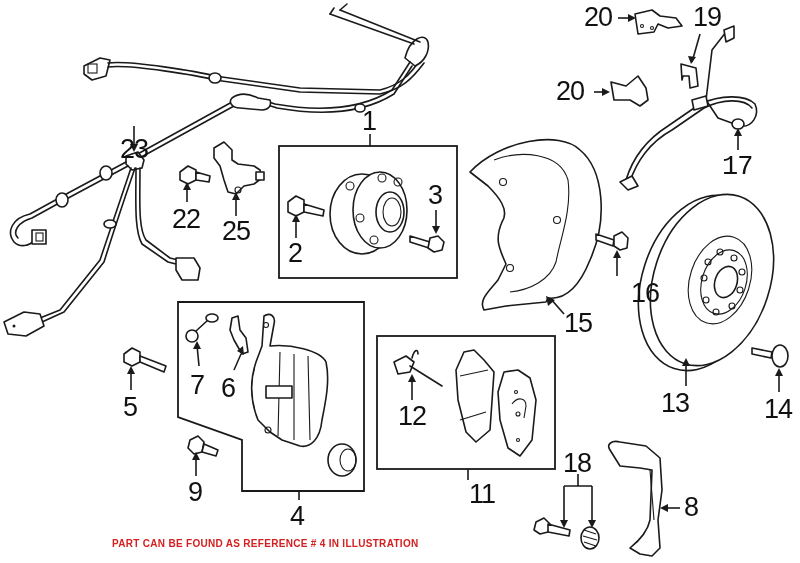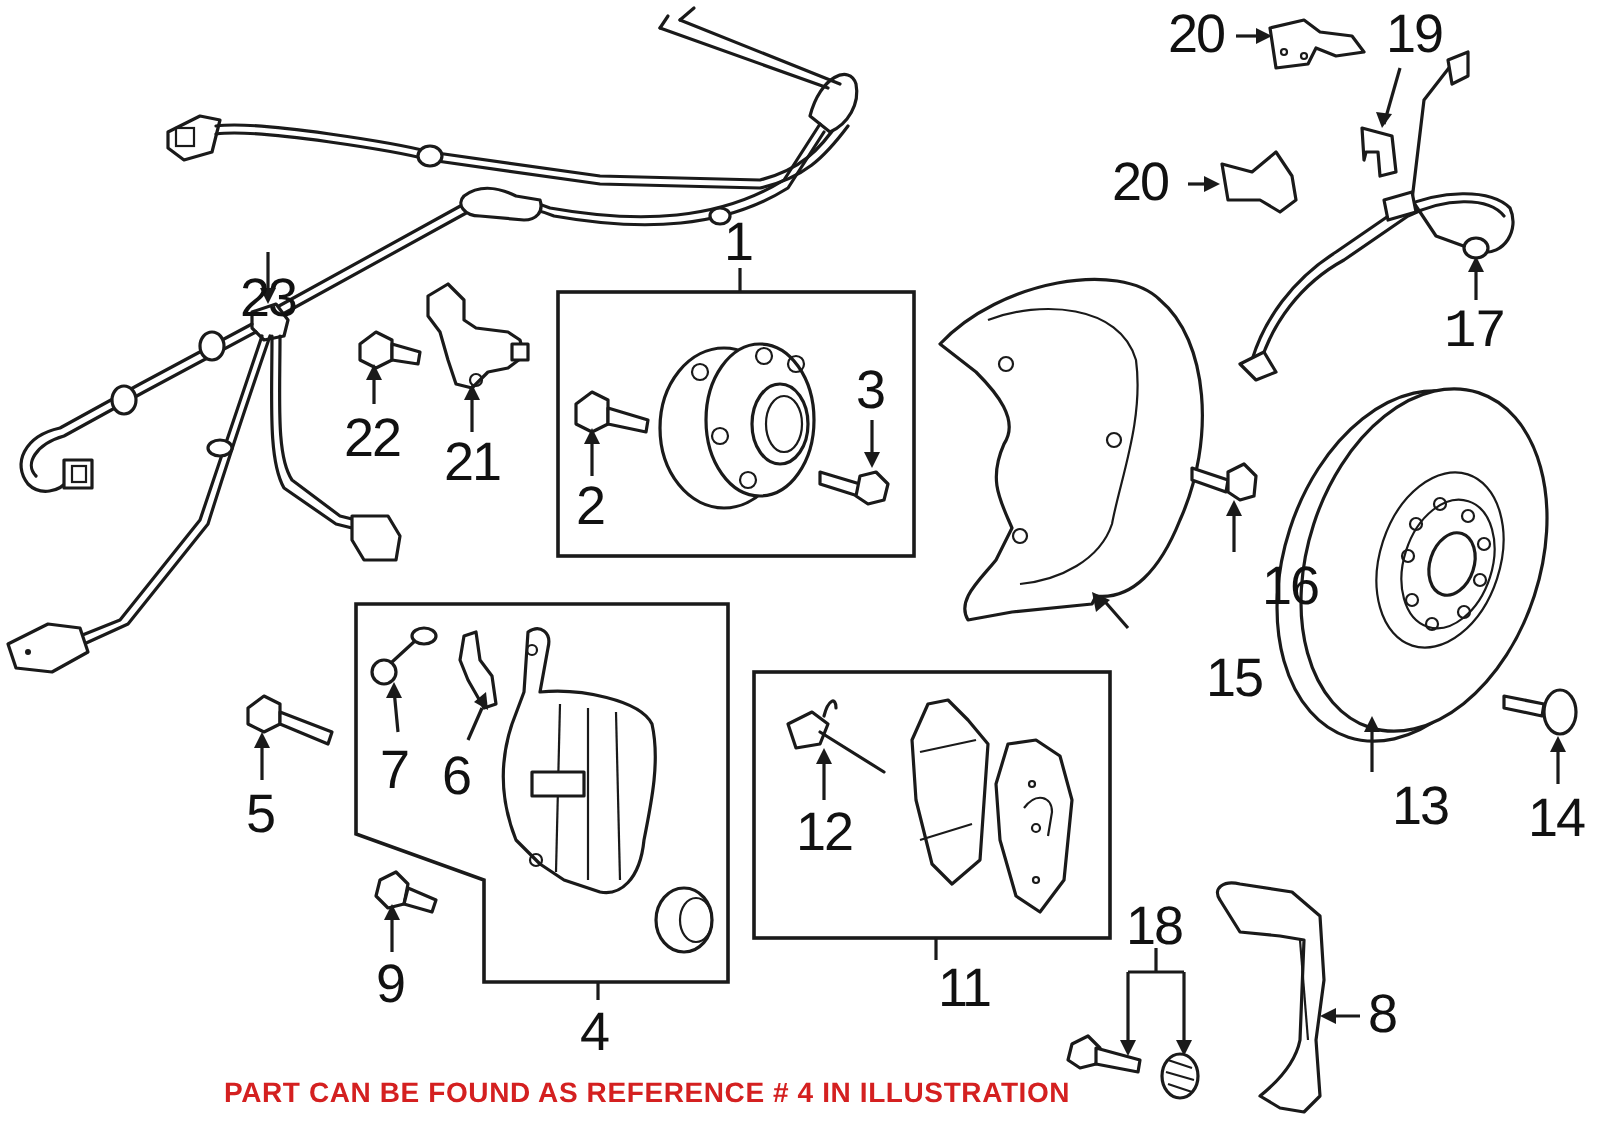--- a/index.html
+++ b/index.html
@@ -1,19 +1,19 @@
 <!DOCTYPE html>
 <html><head>
 <meta charset="utf-8">
 <style>
   html,body{margin:0;padding:0;background:#ffffff;}
   body{width:800px;height:563px;position:relative;overflow:hidden;font-family:"Liberation Sans",sans-serif;}
   #diagram{position:absolute;left:0;top:0;width:800px;height:563px;}
   .callout{position:absolute;font-family:"Liberation Sans",sans-serif;font-size:27px;color:#111;line-height:1;letter-spacing:-1px;}
-  .notice{position:absolute;left:112px;top:538px;width:580px;font-family:"Liberation Sans",sans-serif;font-weight:bold;font-size:14px;color:#d42020;letter-spacing:0.3px;white-space:nowrap;}
+  .notice{position:absolute;left:112px;top:538px;width:580px;font-family:"Liberation Sans",sans-serif;font-weight:bold;font-size:10px;color:#d42020;letter-spacing:0.3px;white-space:nowrap;}
   svg .ln{fill:none;stroke:#1a1a1a;stroke-width:1.6;stroke-linecap:round;stroke-linejoin:round;}
   svg .thin{fill:none;stroke:#1a1a1a;stroke-width:1.1;}
   svg .fillw{fill:#fff;stroke:#1a1a1a;stroke-width:1.6;stroke-linejoin:round;}
   svg .box{fill:none;stroke:#1a1a1a;stroke-width:1.8;}
   svg .arr{fill:none;stroke:#1a1a1a;stroke-width:1.6;}
 </style>
 </head>
 <body>
 
 <svg id="diagram" width="800" height="563" viewBox="0 0 800 563" xmlns="http://www.w3.org/2000/svg">
@@ -280,25 +280,25 @@
 <div class="callout" style="left:428px;top:182px;">3</div>
 <div class="callout" style="left:290px;top:503px;">4</div>
 <div class="callout" style="left:123px;top:394px;">5</div>
 <div class="callout" style="left:221px;top:375px;">6</div>
 <div class="callout" style="left:190px;top:372px;">7</div>
 <div class="callout" style="left:684px;top:494px;">8</div>
 <div class="callout" style="left:188px;top:479px;">9</div>
 <div class="callout" style="left:563px;top:450px;">18</div>
 <div class="callout" style="left:455px;top:481px;margin-left:14px;">11</div>
 <div class="callout" style="left:398px;top:403px;">12</div>
-<div class="callout" style="left:696px;top:390px;">13</div>
+<div class="callout" style="left:661px;top:390px;">13</div>
 <div class="callout" style="left:764px;top:396px;">14</div>
-<div class="callout" style="left:564px;top:326px;margin-left:39px;">15</div>
+<div class="callout" style="left:564px;top:310px;">15</div>
 <div class="callout" style="left:631px;top:280px;">16</div>
 <div class="callout" style="left:722px;top:154px;font-family:Liberation Mono, monospace;">17</div>
 <div class="callout" style="left:693px;top:4px;">19</div>
 <div class="callout" style="left:556px;top:78px;">20</div>
 <div class="callout" style="left:584px;top:4px;">20</div>
-<div class="callout" style="left:222px;top:218px;">21</div>
+<div class="callout" style="left:222px;top:218px;">25</div>
 <div class="callout" style="left:172px;top:206px;">22</div>
 <div class="callout" style="left:120px;top:98px;margin-top:38px;">23</div>
 
 <div class="notice">PART CAN BE FOUND AS REFERENCE # 4 IN ILLUSTRATION</div>
 
 </body></html>

